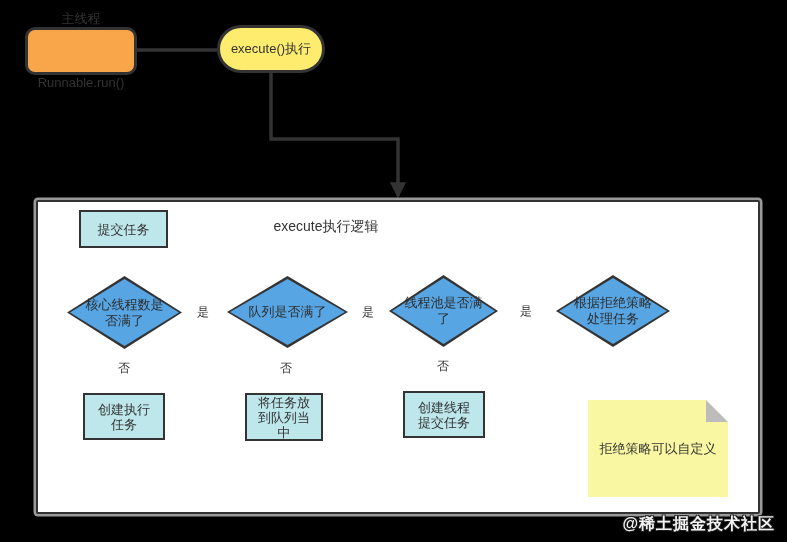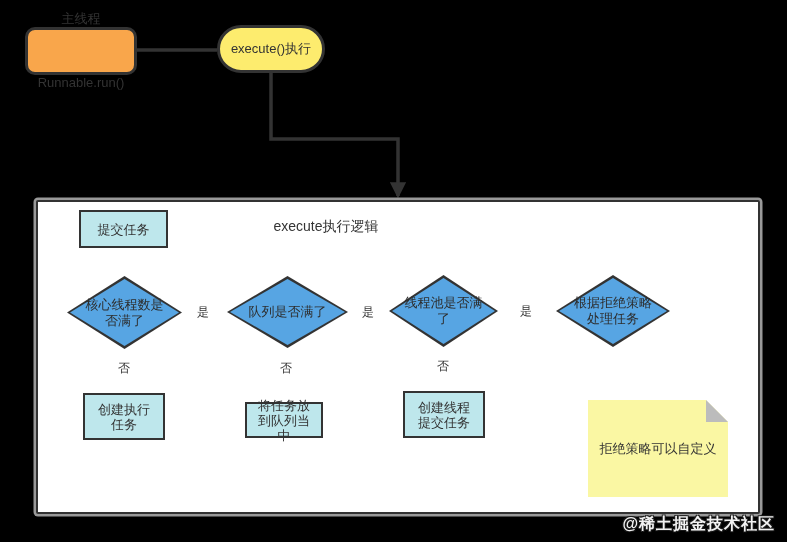--- a/index.html
+++ b/index.html
@@ -193,21 +193,21 @@
       <span>根据拒绝策略</span>
       <span>处理任务</span>
     </div>
   </div>
 
   <div class="shape proc-rect" style="left:83px; top:393px; width:82px; height:47px;">
     <span>创建执行</span>
     <span>任务</span>
   </div>
 
-  <div class="shape proc-rect" style="left:245px; top:402px; width:78px; height:36px;">
+  <div class="shape proc-rect" style="left:245px; top:393px; width:78px; height:48px;">
     <span>将任务放</span>
     <span>到队列当</span>
     <span>中</span>
   </div>
 
   <div class="shape proc-rect" style="left:403px; top:391px; width:82px; height:47px;">
     <span>创建线程</span>
     <span>提交任务</span>
   </div>
 

